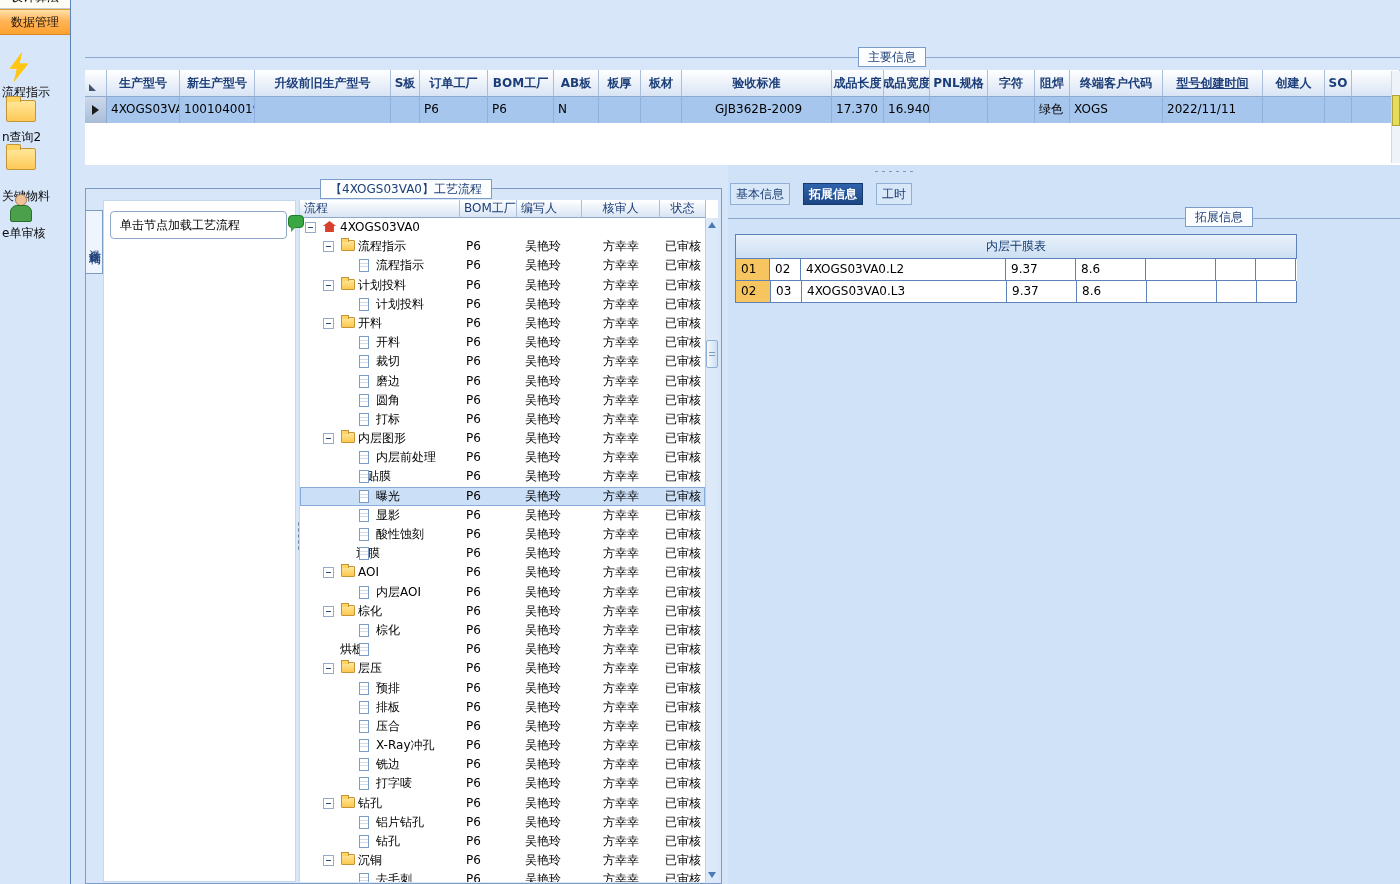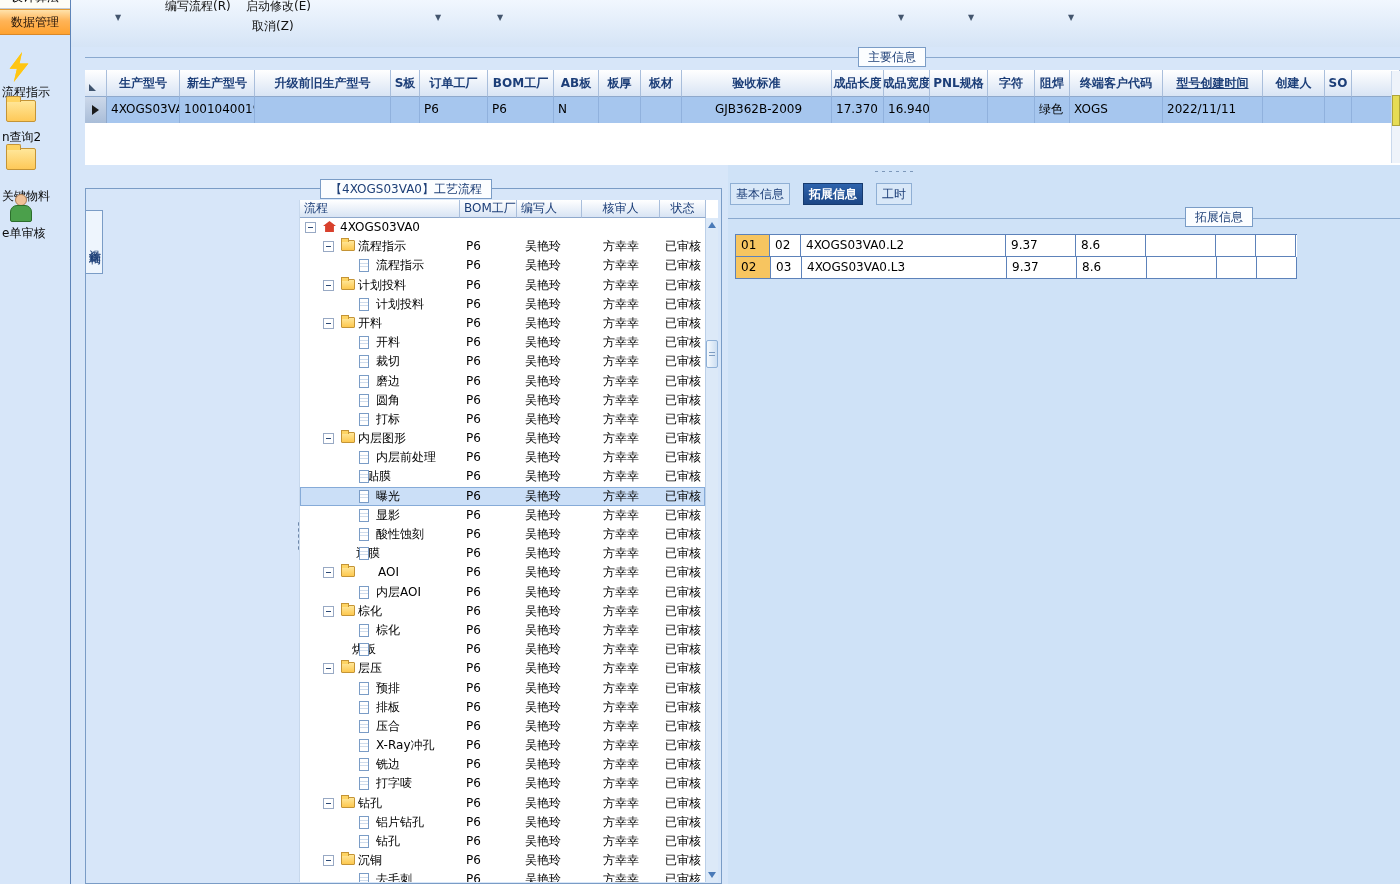--- a/index.html
+++ b/index.html
@@ -118,31 +118,20 @@
              white-space:nowrap; overflow:hidden; flex:0 0 auto; background:#fff; }
   .ft-head .ft-cell { background:#fbfdff; }
   .ft-cell.orange { background:#f7c560; }
   .ft-cell.center { text-align:center; padding-left:0; }
 </style>
 </head>
 <body>
 
 <div class="app">
 
-  <div class="toolbar">
-    <span class="dd" style="left:42px;top:12px"></span>
-    <span class="tb-btn" style="left:94px;top:-2px">编写流程(R)</span>
-    <span class="tb-btn" style="left:175px;top:-2px">启动修改(E)</span>
-    <span class="tb-btn" style="left:181px;top:18px">取消(Z)</span>
-    <span class="dd" style="left:362px;top:12px"></span>
-    <span class="dd" style="left:424px;top:12px"></span>
-    <span class="dd" style="left:825px;top:12px"></span>
-    <span class="dd" style="left:895px;top:12px"></span>
-    <span class="dd" style="left:995px;top:12px"></span>
-  </div>
 
   <div class="sidebar">
     <div class="sb-top clipped">设计算法</div>
     <div class="sb-top selected">数据管理</div>
 
     <div class="sb-item" style="top:52px;height:46px">
       <span class="ic-lightning"></span>
       <span class="sb-label" style="top:32px">流程指示</span>
     </div>
     <div class="sb-item" style="top:100px;height:46px">
@@ -209,20 +198,26 @@
         <div class="gr-cell gr-fill"></div>
       </div>
   </div>
   <div class="vscroll">
     <div class="vthumb"></div>
   </div>
 
   <div class="caption" style="left:320px;top:179px">【4XOGS03VA0】工艺流程</div>
   <div class="process-panel">
     <div class="side-tab">设备结构</div>
+    <div class="notes">
+      <div class="hint-box">
+        <span>单击节点加载工艺流程</span>
+      </div>
+      <span class="bubble"></span>
+    </div>
     <div class="split-dots"></div>
     <div class="tree">
       <div class="tree-header">
           <div class="th-cell th-0" style="width: 160px;">流程</div>
           <div class="th-cell th-1" style="width: 57px;">BOM工厂</div>
           <div class="th-cell th-2" style="width: 65px;">编写人</div>
           <div class="th-cell th-3" style="width: 78px;">核审人</div>
           <div class="th-cell th-4" style="width: 46px;">状态</div>
         </div>
       <div class="tree-body">
@@ -346,21 +341,21 @@
             <div class="tr-cell tc-4" style="width: 46px;">已审核</div>
           </div>
           <div class="tree-row">
             <div class="tr-name" style="width: 160px;"><span class="ticon leaf" style="left: 59px;"></span><span class="tlabel" style="margin-left: 56px;">退膜</span></div>
             <div class="tr-cell tc-1" style="width: 57px;">P6</div>
             <div class="tr-cell tc-2" style="width: 65px;">吴艳玲</div>
             <div class="tr-cell tc-3" style="width: 78px;">方幸幸</div>
             <div class="tr-cell tc-4" style="width: 46px;">已审核</div>
           </div>
           <div class="tree-row">
-            <div class="tr-name" style="width: 160px;"><span class="glyph" style="left: 23px;"></span><span class="ticon folder" style="left: 41px;"></span><span class="tlabel" style="margin-left: 78px;">AOI</span></div>
+            <div class="tr-name" style="width: 160px;"><span class="glyph" style="left: 23px;"></span><span class="ticon folder" style="left: 41px;"></span><span class="tlabel" style="margin-left: 58px;">AOI</span></div>
             <div class="tr-cell tc-1" style="width: 57px;">P6</div>
             <div class="tr-cell tc-2" style="width: 65px;">吴艳玲</div>
             <div class="tr-cell tc-3" style="width: 78px;">方幸幸</div>
             <div class="tr-cell tc-4" style="width: 46px;">已审核</div>
           </div>
           <div class="tree-row">
             <div class="tr-name" style="width: 160px;"><span class="ticon leaf" style="left: 59px;"></span><span class="tlabel" style="margin-left: 76px;">内层AOI</span></div>
             <div class="tr-cell tc-1" style="width: 57px;">P6</div>
             <div class="tr-cell tc-2" style="width: 65px;">吴艳玲</div>
             <div class="tr-cell tc-3" style="width: 78px;">方幸幸</div>
@@ -374,21 +369,21 @@
             <div class="tr-cell tc-4" style="width: 46px;">已审核</div>
           </div>
           <div class="tree-row">
             <div class="tr-name" style="width: 160px;"><span class="ticon leaf" style="left: 59px;"></span><span class="tlabel" style="margin-left: 76px;">棕化</span></div>
             <div class="tr-cell tc-1" style="width: 57px;">P6</div>
             <div class="tr-cell tc-2" style="width: 65px;">吴艳玲</div>
             <div class="tr-cell tc-3" style="width: 78px;">方幸幸</div>
             <div class="tr-cell tc-4" style="width: 46px;">已审核</div>
           </div>
           <div class="tree-row">
-            <div class="tr-name" style="width: 160px;"><span class="ticon leaf" style="left: 59px;"></span><span class="tlabel" style="margin-left: 52px;">烘板</span></div>
+            <div class="tr-name" style="width: 160px;"><span class="ticon leaf" style="left: 59px;"></span><span class="tlabel" style="margin-left: 40px;">烘板</span></div>
             <div class="tr-cell tc-1" style="width: 57px;">P6</div>
             <div class="tr-cell tc-2" style="width: 65px;">吴艳玲</div>
             <div class="tr-cell tc-3" style="width: 78px;">方幸幸</div>
             <div class="tr-cell tc-4" style="width: 46px;">已审核</div>
           </div>
           <div class="tree-row">
             <div class="tr-name" style="width: 160px;"><span class="glyph" style="left: 23px;"></span><span class="ticon folder" style="left: 41px;"></span><span class="tlabel" style="margin-left: 58px;">层压</span></div>
             <div class="tr-cell tc-1" style="width: 57px;">P6</div>
             <div class="tr-cell tc-2" style="width: 65px;">吴艳玲</div>
             <div class="tr-cell tc-3" style="width: 78px;">方幸幸</div>
@@ -483,20 +478,21 @@
   <div class="right-panel">
     <div class="grip"></div>
     <div class="tabs">
       <div class="tab">基本信息</div>
       <div class="tab active">拓展信息</div>
       <div class="tab">工时</div>
     </div>
     <div class="hline" style="left:0;top:53px;width:672px"></div>
     <div class="caption" style="left:457px;top:42px">拓展信息</div>
     <div class="film">
+        <div class="ft-title" style="width: 561px;">内层干膜表</div>
         <div class="ft-row">
           <div class="ft-cell orange" style="width: 34px;">01</div>
           <div class="ft-cell" style="width: 31px;">02</div>
           <div class="ft-cell" style="width: 205px;">4XOGS03VA0.L2</div>
           <div class="ft-cell" style="width: 70px;">9.37</div>
           <div class="ft-cell" style="width: 70px;">8.6</div>
           <div class="ft-cell" style="width: 70px;"></div>
           <div class="ft-cell" style="width: 40px;"></div>
           <div class="ft-cell" style="width: 40px;"></div>
         </div>

